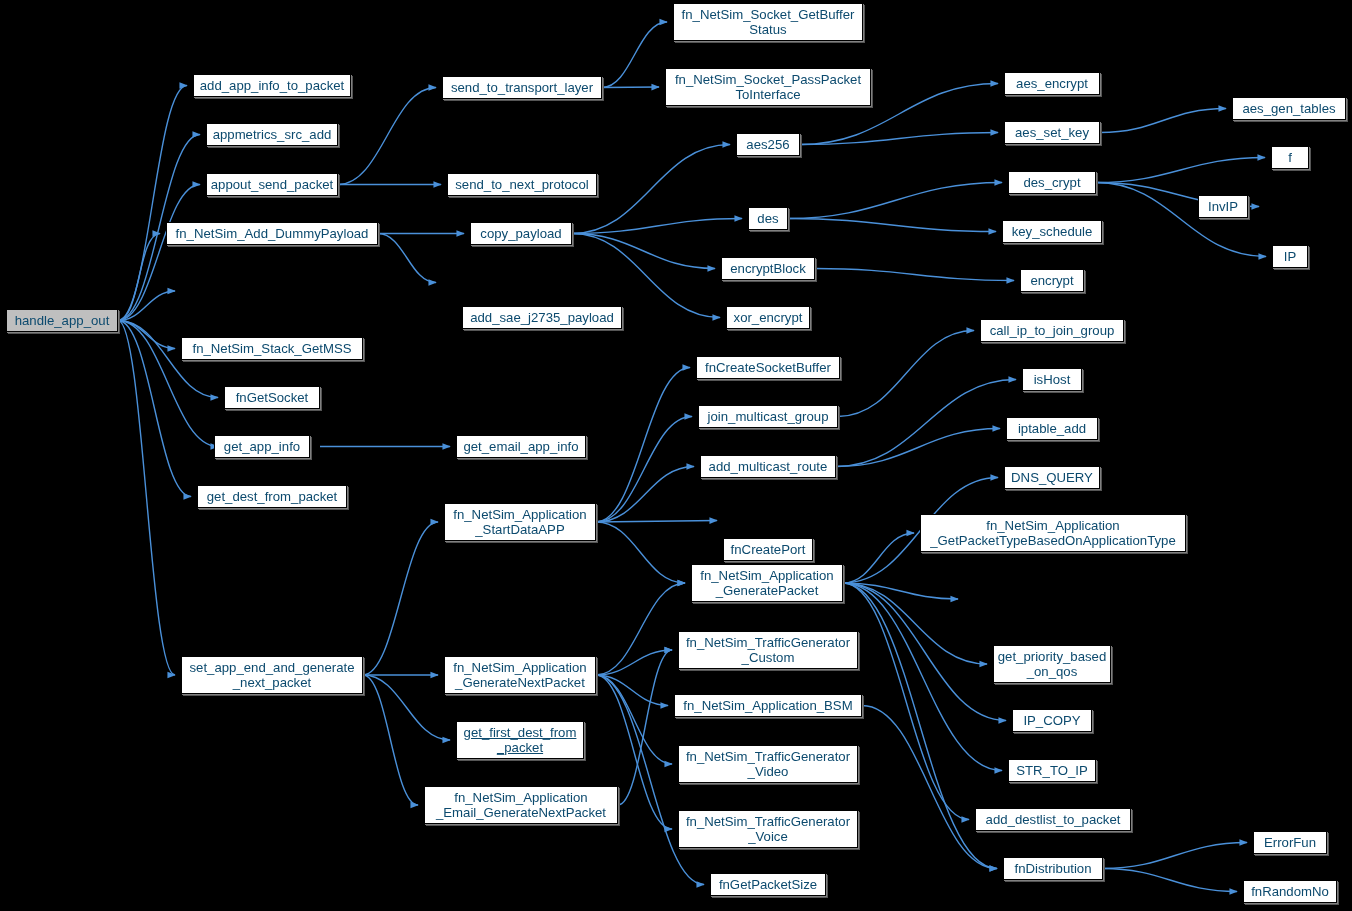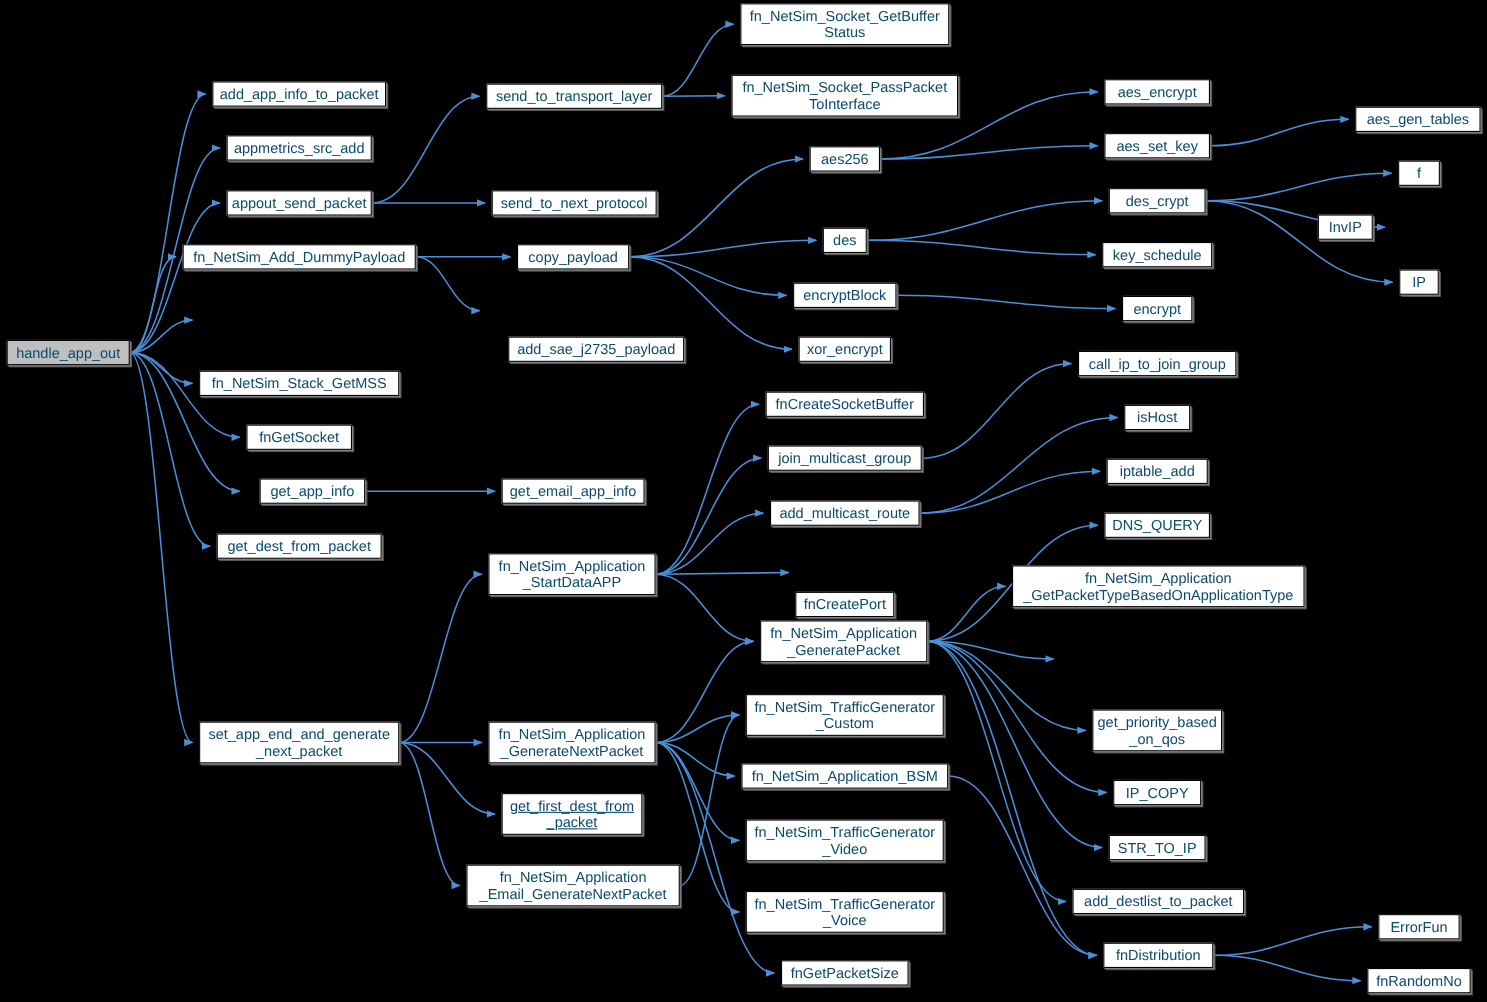--- a/index.html
+++ b/index.html
@@ -86,21 +86,21 @@
       <path d="M1103,868.5 C1167.8,868.5 1182.2,842.5 1247,842.5" fill="none" stroke="#4a90d9" stroke-width="1.4" marker-end="url(#arrow)"></path>
       <path d="M1103,868.5 C1163.3,868.5 1176.7,891.5 1237,891.5" fill="none" stroke="#4a90d9" stroke-width="1.4" marker-end="url(#arrow)"></path>
     </svg>
 <div class="node root" style="left: 6px; top: 309px; width: 112px; height: 23px;">handle_app_out</div>
     <div class="node" style="left: 193px; top: 74px; width: 158px; height: 23px;">add_app_info_to_packet</div>
     <div class="node" style="left: 206px; top: 123px; width: 132px; height: 23px;">appmetrics_src_add</div>
     <div class="node" style="left: 206px; top: 173px; width: 132px; height: 23px;">appout_send_packet</div>
     <div class="node" style="left: 166px; top: 222px; width: 212px; height: 23px;">fn_NetSim_Add_DummyPayload</div>
     <div class="node" style="left: 181px; top: 337px; width: 182px; height: 23px;">fn_NetSim_Stack_GetMSS</div>
     <div class="node" style="left: 224px; top: 386px; width: 96px; height: 23px;">fnGetSocket</div>
-    <div class="node" style="left: 236px; top: 435px; width: 96px; height: 23px;">get_app_info</div>
+    <div class="node" style="left: 214px; top: 435px; width: 96px; height: 23px;">get_app_info</div>
     <div class="node" style="left: 197px; top: 485px; width: 150px; height: 23px;">get_dest_from_packet</div>
     <div class="node" style="left: 181px; top: 656px; width: 182px; height: 38px;">set_app_end_and_generate
 _next_packet</div>
     <div class="node" style="left: 442px; top: 76px; width: 160px; height: 23px;">send_to_transport_layer</div>
     <div class="node" style="left: 447px; top: 173px; width: 150px; height: 23px;">send_to_next_protocol</div>
     <div class="node" style="left: 470px; top: 222px; width: 102px; height: 23px;">copy_payload</div>
     <div class="node" style="left: 462px; top: 271px; width: 160px; height: 23px; margin-top: 35px;">add_sae_j2735_payload</div>
     <div class="node" style="left: 456px; top: 435px; width: 130px; height: 23px; text-align: center;">get_email_app_info</div>
     <div class="node" style="left: 444px; top: 503px; width: 152px; height: 38px;">fn_NetSim_Application
 _StartDataAPP</div>

